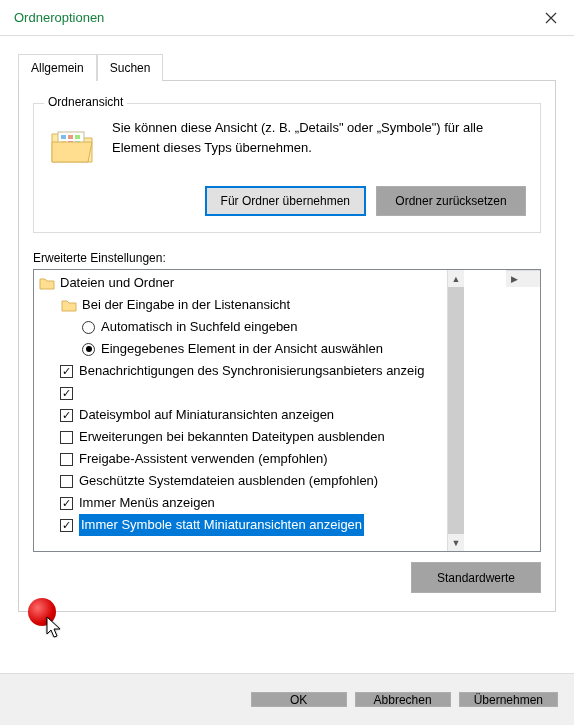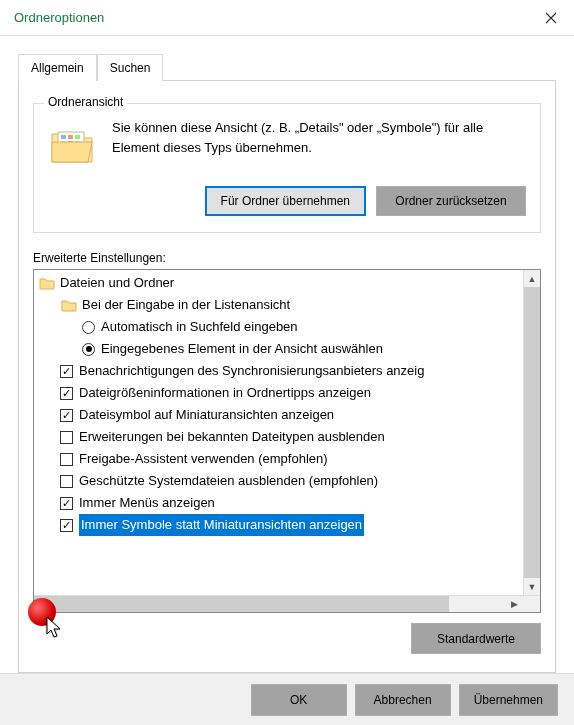--- a/index.html
+++ b/index.html
@@ -97,24 +97,24 @@
     cursor: pointer;
     display: inline-flex;
     align-items: center;
     justify-content: center;
   }
   .win-btn.primary-outline { border: 2px solid #0078d7; background: #e1e1e1; }
   .adv-label { margin-top: 18px; font-size: 12px; color: #000; }
   .tree-wrap {
     margin-top: 4px;
     border: 1px solid #828790;
-    height: 344px;
-    position: relative;
-    display: flex;
-    flex-direction: column;
+    height: 283px;
+    position: relative;
+    display: flex;
+    gap: 42px;
   }
   .tree-scroll-area {
     flex: 1;
     display: flex;
     overflow: hidden;
   }
   .tree-content {
     flex: 1;
     padding: 2px 0 0 4px;
     font-size: 13px;
@@ -162,21 +162,21 @@
     background:#0078d7;color:#fff;padding:0 2px;
   }
   .defaults-row{display:flex;justify-content:flex-end;margin-top:10px;}
   .win-btn.small{min-width:130px;height:31px;}
   .dialog-buttons{
     position:absolute;left:0;right:0;bottom:0;
     height:52px;border-top:1px solid #ddd;
     display:flex;align-items:center;justify-content:flex-end;
     gap:8px;padding:0 16px;background:#f0f0f0;
   }
-  .dialog-buttons .win-btn{min-width:96px;height:32px;}
+  .dialog-buttons .win-btn{min-width:96px;height:15px;}
   .red-dot{
     position:absolute;width:28px;height:28px;border-radius:50%;
     background:radial-gradient(circle at 35% 35%, #ff6b6b, #d40000 60%, #a10000);
     left:28px; top:598px; z-index:50;
   }
   .cursor{
     position:absolute;left:46px;top:616px;z-index:51;
   }
   .cursor svg{width:20px;height:26px;filter:drop-shadow(0 0 1px rgba(0,0,0,0.4));}
 </style>
@@ -256,21 +256,20 @@
             <span class="radio checked"></span>
             <span class="row-label">Eingegebenes Element in der Ansicht auswählen</span>
           </div>
 
           <div class="tree-row tree-indent1">
             <span class="cbox checked"></span>
             <span class="row-label">Benachrichtigungen des Synchronisierungsanbieters anzeig</span>
           </div>
           <div class="tree-row tree-indent1">
             <span class="cbox checked"></span>
-            <span class="row-label">Dateigrößeninformationen in Ordnertipps anzeigen</span>
           </div>
           <div class="tree-row tree-indent1">
             <span class="cbox checked"></span>
             <span class="row-label">Dateisymbol auf Miniaturansichten anzeigen</span>
           </div>
           <div class="tree-row tree-indent1">
             <span class="cbox"></span>
             <span class="row-label">Erweiterungen bei bekannten Dateitypen ausblenden</span>
           </div>
           <div class="tree-row tree-indent1">

